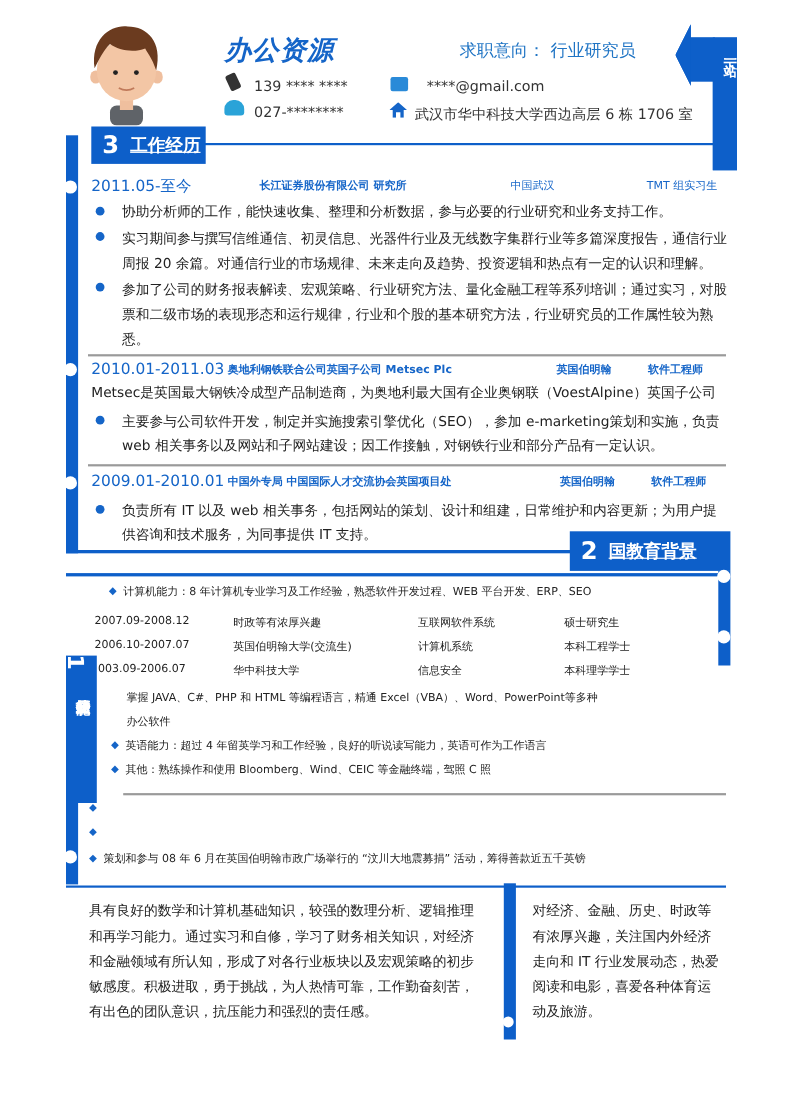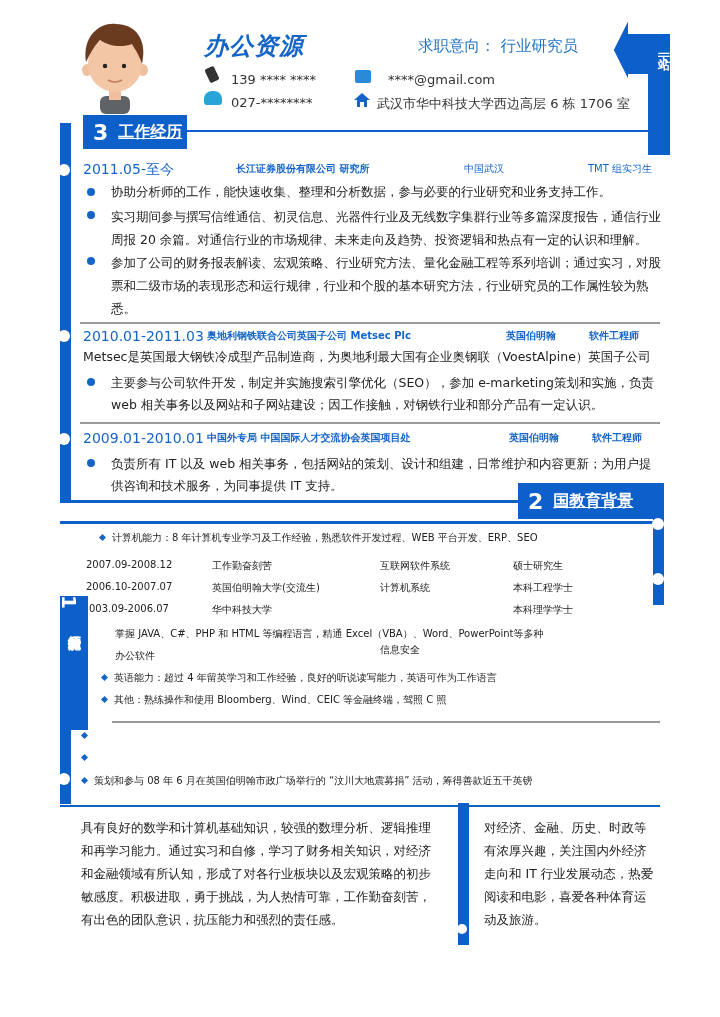--- a/index.html
+++ b/index.html
@@ -117,32 +117,32 @@
 <div class="abs bg-blue" style="left:60px;top:521px;width:600px;height:3px;"></div>
 <div class="abs bg-blue" style="left:653px;top:519px;width:11px;height:86px;"></div>
 <div class="dot-w" style="left:652px;top:518px;"></div>
 <div class="dot-w" style="left:652px;top:573px;"></div>
 
 <div class="row" style="left:98px;top:531px;">
   <span class="dbullet"></span><span>计算机能力：8 年计算机专业学习及工作经验，熟悉软件开发过程、WEB 平台开发、ERP、SEO</span>
 </div>
 
 <div class="row" style="left:86px;top:559px;">2007.09-2008.12</div>
-<div class="row" style="left:212px;top:559px;">工作勤奋刻苦</div>
+<div class="row" style="left:212px;top:559px;">时政等有浓厚兴趣</div>
 <div class="row" style="left:380px;top:559px;">互联网软件系统</div>
 <div class="row" style="left:513px;top:559px;">硕士研究生</div>
 
 <div class="row" style="left:86px;top:581px;">2006.10-2007.07</div>
 <div class="row" style="left:212px;top:581px;">英国伯明翰大学(交流生)</div>
 <div class="row" style="left:380px;top:581px;">计算机系统</div>
 <div class="row" style="left:513px;top:581px;">本科工程学士</div>
 
 <div class="row" style="left:89px;top:603px;">003.09-2006.07</div>
 <div class="row" style="left:212px;top:603px;">华中科技大学</div>
-<div class="row" style="left:380px;top:603px;margin-top:40px;">信息安全</div>
+<div class="row" style="left:380px;top:603px;">信息安全</div>
 <div class="row" style="left:513px;top:603px;">本科理学学士</div>
 
 <div class="abs bg-blue" style="left:60px;top:596px;width:28px;height:134px;"></div>
 <div class="abs" style="left:62px;top:590px;color:#fff;font-weight:bold;font-size:20px;transform:rotate(90deg);">1</div>
 <div class="abs vtext" style="left:66px;top:626px;letter-spacing:0;line-height:16px;">些技能和经历</div>
 <div class="abs bg-blue" style="left:60px;top:728px;width:11px;height:76px;"></div>
 <div class="dot-w" style="left:58px;top:773px;"></div>
 
 <div class="row" style="left:115px;top:627px;">掌握 JAVA、C#、PHP 和 HTML 等编程语言，精通 Excel（VBA）、Word、PowerPoint等多种</div>
 <div class="row" style="left:115px;top:649px;">办公软件</div>

